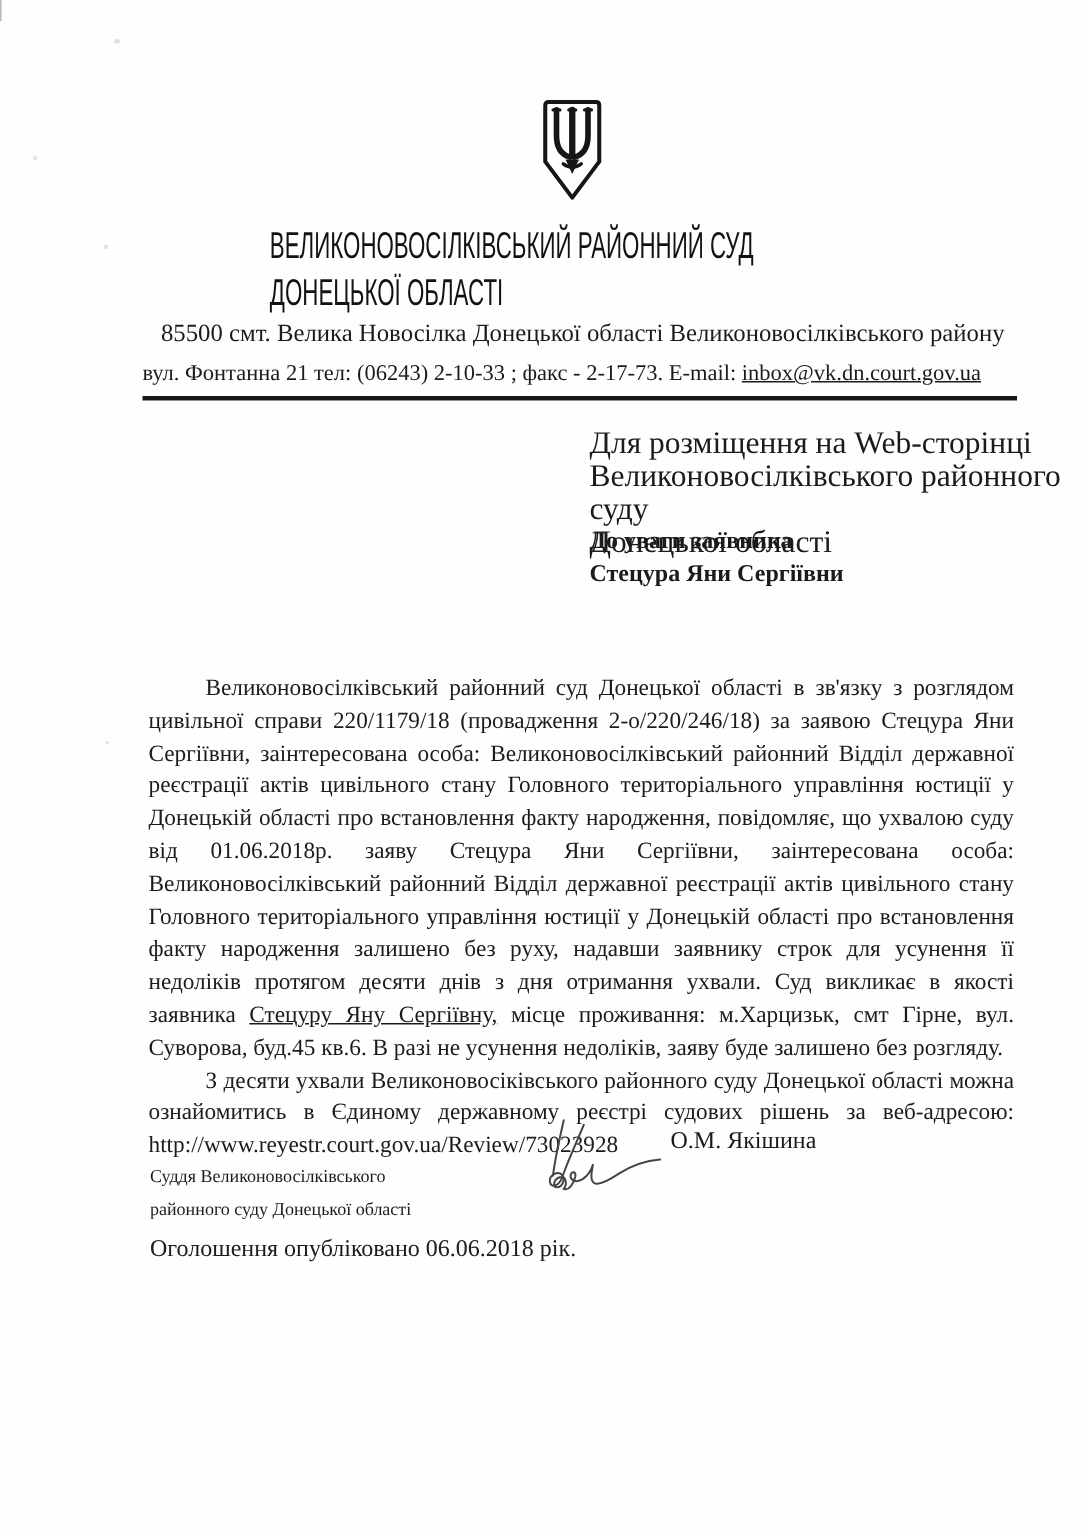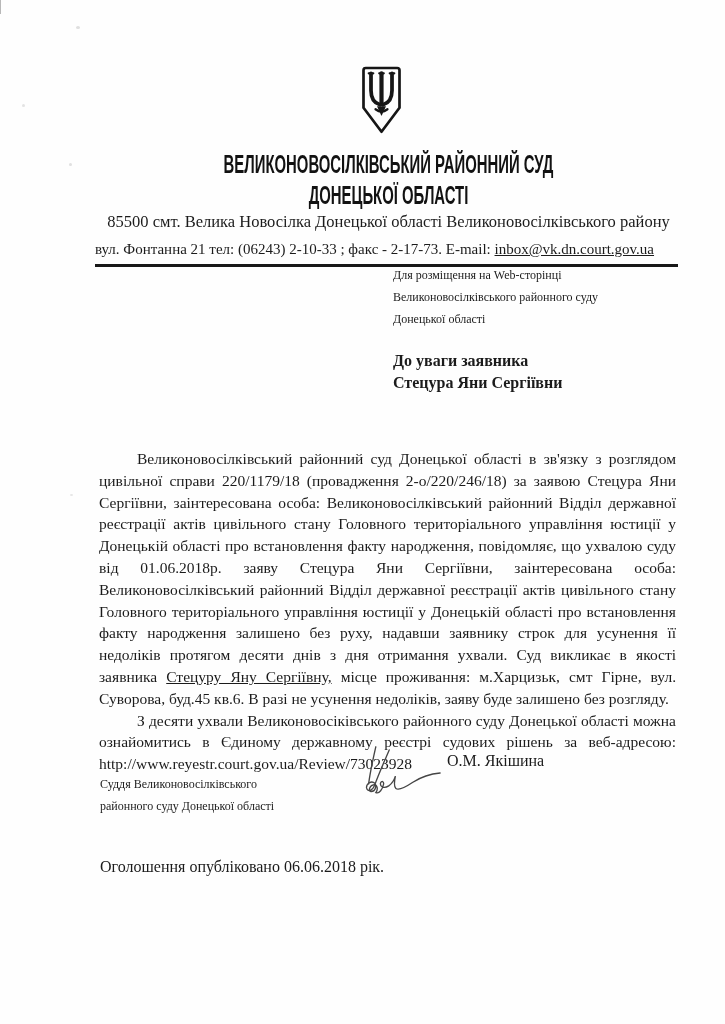--- a/index.html
+++ b/index.html
@@ -5,52 +5,52 @@
   html,body{margin:0;padding:0;background:#ffffff;}
   .page{
     position:relative;width:725px;height:1024px;background:#fefefe;
     font-family:"Liberation Serif",serif;color:#1b1b1b;overflow:hidden;
     -webkit-font-smoothing:antialiased;
   }
   
   .emblem{position:absolute;top:63px;left:359px;width:45px;height:76px;}
   .court-title{
     position:absolute;top:149px;left:0;width:725px;padding-left:52px;box-sizing:border-box;
-    text-align:center;font-family:"Liberation Sans",sans-serif;font-weight:700;
+    font-family:"Liberation Sans",sans-serif;font-weight:400;
   }
   .court-title .tline{
     display:block;font-size:24px;line-height:31px;letter-spacing:0px;white-space:nowrap;
     transform:scale(0.62,1.04);transform-origin:50% 50%;color:#121212;
   }
   .addr1{
     position:absolute;top:212px;left:0;width:725px;padding-left:52px;box-sizing:border-box;
     text-align:center;font-size:16.5px;white-space:nowrap;
   }
   .addr2{
     position:absolute;top:241px;left:0;width:725px;padding-left:24px;box-sizing:border-box;
     text-align:center;font-size:15px;white-space:nowrap;
   }
   .addr2 .email{text-decoration:underline;}
   .rule{position:absolute;top:264px;left:95px;width:583px;height:3px;background:#181818;}
   
-  .recipient{position:absolute;top:264px;left:393px;font-size:12px;line-height:22px;}
+  .recipient{position:absolute;top:284px;left:393px;font-size:21px;line-height:22px;}
   .attention{position:absolute;top:350px;left:393px;font-size:16px;line-height:22px;font-weight:700;}
   
   .bodytext{
     position:absolute;top:448px;left:99px;width:577px;
     font-size:15.5px;line-height:21.8px;text-align:justify;
   }
   .bodytext p{margin:0;text-indent:38px;}
   .emph{font-weight:400;text-decoration:underline;}
   .plain-url{color:#1b1b1b;text-align:left;display:inline;margin-top:42px;}
   
   .judge{position:absolute;top:761px;left:100px;font-size:12px;line-height:21.5px;margin-top:13px;}
   .sigmark{position:absolute;top:724px;left:346px;width:108px;height:96px;}
   .judge-name{position:absolute;top:752px;left:447px;font-size:16px;white-space:nowrap;}
-  .published{position:absolute;top:858px;left:100px;font-size:16px;white-space:nowrap;}
+  .published{position:absolute;top:824px;left:100px;font-size:16px;white-space:nowrap;}
   
   .speck{position:absolute;border-radius:50%;background:#c4c4c4;}
   .sp1{top:26px;left:76px;width:4px;height:3px;opacity:.55;}
   .sp2{top:104px;left:22px;width:3px;height:3px;opacity:.45;}
   .sp3{top:163px;left:69px;width:3px;height:3px;opacity:.5;}
   .sp4{top:494px;left:70px;width:3px;height:2px;opacity:.4;}
   .edge-line{position:absolute;top:0;left:0;width:1px;height:14px;background:#9a9a9a;opacity:.7;}
 </style>
 </head>
 <body>

